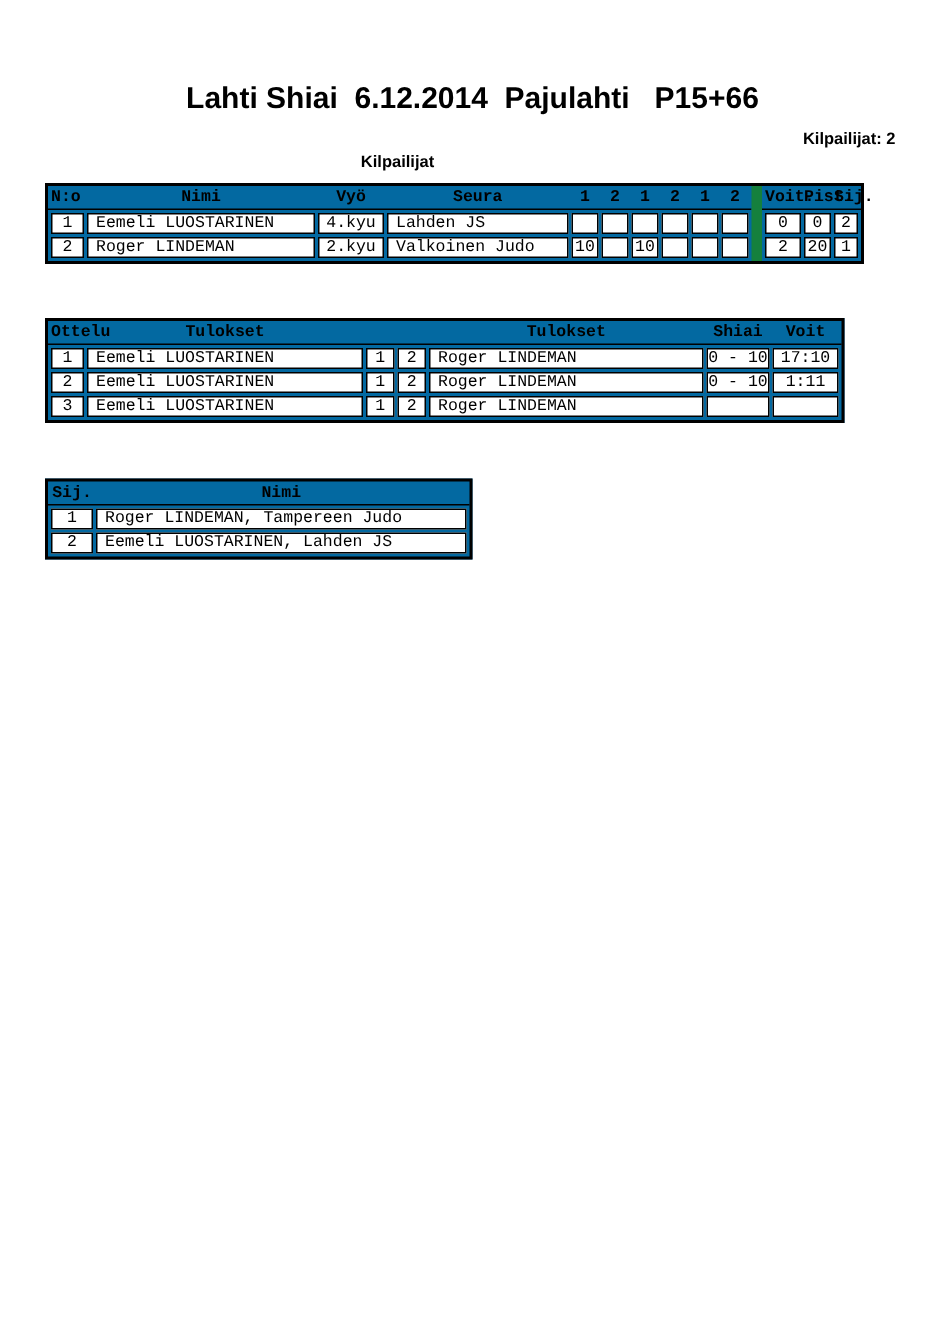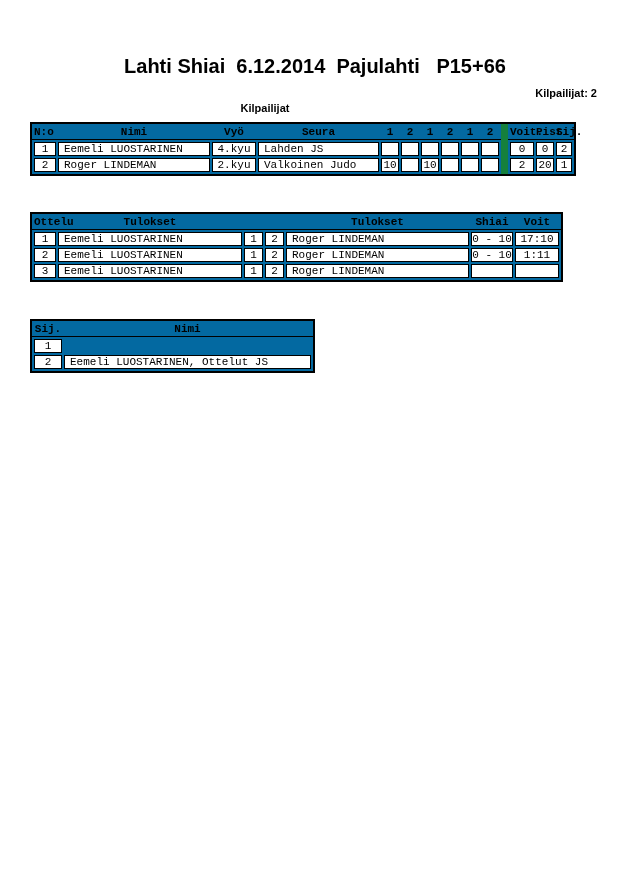--- a/index.html
+++ b/index.html
@@ -176,22 +176,23 @@
 
   <div class="jtable" id="table-tulokset">
     <div class="tsec">
       <div class="thead">
         <div class="hcell w-tsij">Sij.</div>
         <div class="hcell w-tnimi">Nimi</div>
       </div>
       <div class="tbody">
         <div class="trow">
           <div class="cell w-tsij">1</div>
+          <div class="cell left w-tnimi">Roger LINDEMAN, Tampereen Judo</div>
         </div>
         <div class="trow">
           <div class="cell w-tsij">2</div>
-          <div class="cell left w-tnimi">Eemeli LUOSTARINEN, Ottelut JS</div>
+          <div class="cell left w-tnimi">Eemeli LUOSTARINEN, Lahden JS</div>
         </div>
       </div>
     </div>
   </div>
 
 </div>
 
 </body></html>

